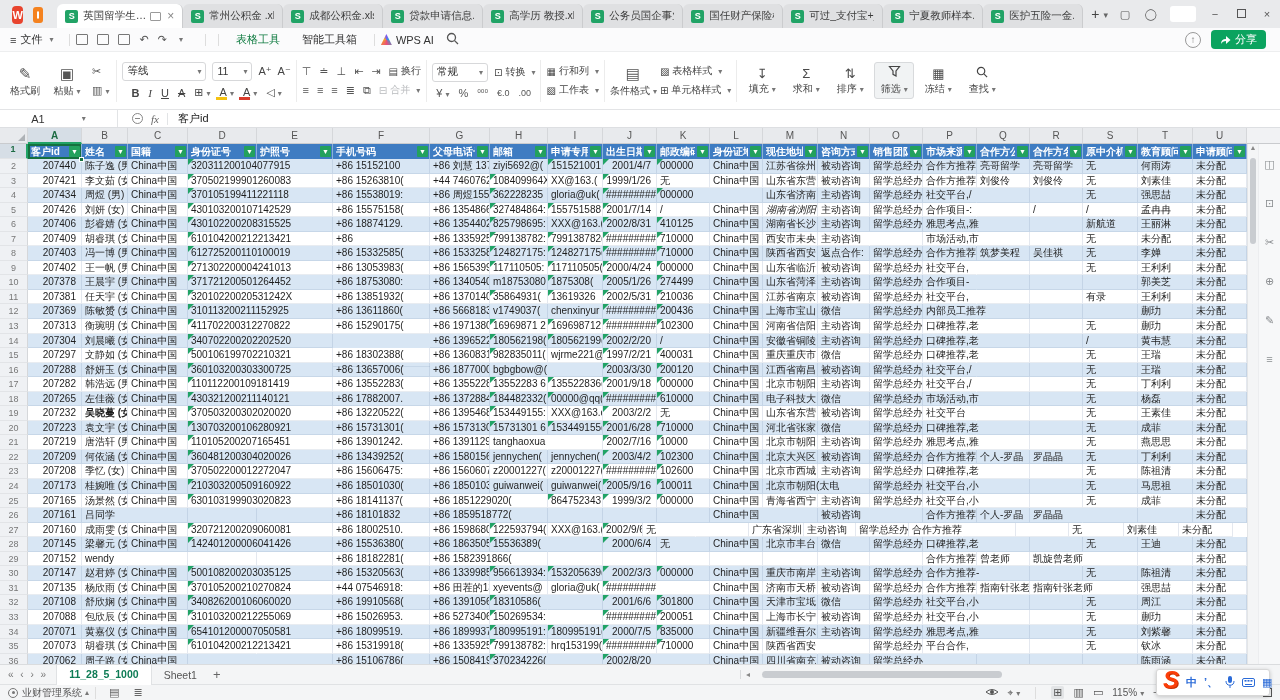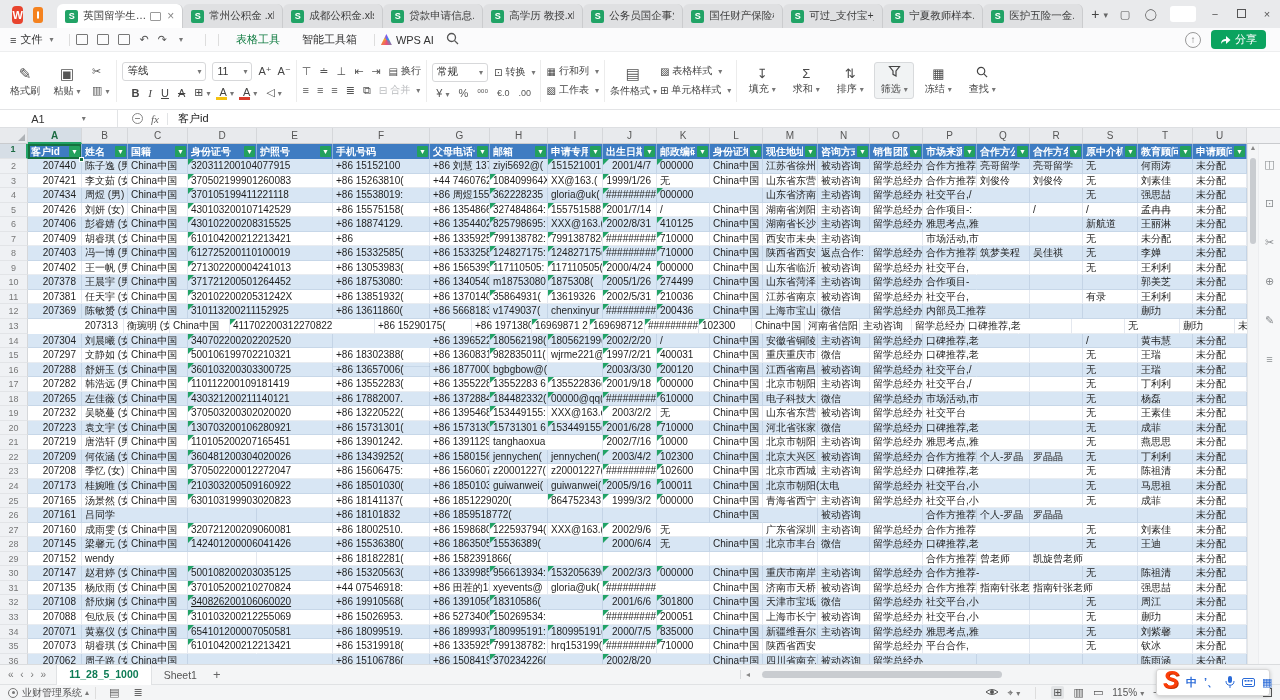--- a/index.html
+++ b/index.html
@@ -550,21 +550,21 @@
           <div class="cell" style="width: 60px;">China中国</div>
           <div class="cell tri ovf" style="width: 69px;">430103200107142529</div>
           <div class="cell" style="width: 76px;"></div>
           <div class="cell" style="width: 97px;">+86 15575158(</div>
           <div class="cell" style="width: 60px;">+86 1354866895:</div>
           <div class="cell tri" style="width: 58px;">327484864:</div>
           <div class="cell tri" style="width: 55px;">155751588</div>
           <div class="cell num tri" style="width: 54px;">2001/7/14</div>
           <div class="cell" style="width: 53px;">/</div>
           <div class="cell" style="width: 53px;">China中国</div>
-          <div class="cell" style="width: 55px;">湖南省浏阳</div>
+          <div class="cell" style="width: 55px; font-style: italic;">湖南省浏阳</div>
           <div class="cell" style="width: 52px;">主动咨询</div>
           <div class="cell" style="width: 53px;">留学总经办</div>
           <div class="cell ovf" style="width: 54px;">合作项目-:</div>
           <div class="cell" style="width: 53px;"></div>
           <div class="cell" style="width: 53px;">/</div>
           <div class="cell" style="width: 55px;">/</div>
           <div class="cell" style="width: 55px;">孟冉冉</div>
           <div class="cell" style="width: 54px;">未分配</div>
         </div>
         <div class="grow band">
@@ -730,21 +730,21 @@
           <div class="cell" style="width: 53px;">留学总经办</div>
           <div class="cell ovf" style="width: 54px;">内部员工推荐</div>
           <div class="cell" style="width: 53px;"></div>
           <div class="cell" style="width: 53px;"></div>
           <div class="cell" style="width: 55px;"></div>
           <div class="cell" style="width: 55px;">蒯玏</div>
           <div class="cell" style="width: 54px;">未分配</div>
         </div>
         <div class="grow">
           <div class="rowhdr">13</div>
-          <div class="cell num" style="width: 54px; margin-left: 42px;">207313</div>
+          <div class="cell num" style="width: 54px;">207313</div>
           <div class="cell" style="width: 46px;">衡琬明 (女</div>
           <div class="cell" style="width: 60px;">China中国</div>
           <div class="cell tri ovf" style="width: 69px;">411702200312270822</div>
           <div class="cell" style="width: 76px;"></div>
           <div class="cell" style="width: 97px;">+86 15290175(</div>
           <div class="cell" style="width: 60px;">+86 1971380890(</div>
           <div class="cell tri" style="width: 58px;">16969871 2</div>
           <div class="cell tri" style="width: 55px;">169698712</div>
           <div class="cell num tri" style="width: 54px;">#########</div>
           <div class="cell tri" style="width: 53px;">102300</div>
@@ -875,21 +875,21 @@
           <div class="cell ovf" style="width: 54px;">市场活动,市</div>
           <div class="cell" style="width: 53px;"></div>
           <div class="cell" style="width: 53px;"></div>
           <div class="cell" style="width: 55px;">无</div>
           <div class="cell" style="width: 55px;">杨磊</div>
           <div class="cell" style="width: 54px;">未分配</div>
         </div>
         <div class="grow">
           <div class="rowhdr">19</div>
           <div class="cell num" style="width: 54px;">207232</div>
-          <div class="cell" style="width: 46px;">吴晓蔓 (女</div>
+          <div class="cell" style="width: 46px; font-weight: bold;">吴晓蔓 (女</div>
           <div class="cell" style="width: 60px;">China中国</div>
           <div class="cell tri ovf" style="width: 69px;">370503200302020020</div>
           <div class="cell" style="width: 76px;"></div>
           <div class="cell" style="width: 97px;">+86 13220522(</div>
           <div class="cell" style="width: 60px;">+86 1395468251(</div>
           <div class="cell tri" style="width: 58px;">153449155:</div>
           <div class="cell" style="width: 55px;">XXX@163.c(</div>
           <div class="cell num tri" style="width: 54px;">2003/2/2</div>
           <div class="cell" style="width: 53px;">无</div>
           <div class="cell" style="width: 53px;">China中国</div>
@@ -1075,21 +1075,21 @@
           <div class="rowhdr">27</div>
           <div class="cell num" style="width: 54px;">207160</div>
           <div class="cell" style="width: 46px;">成雨雯 (女</div>
           <div class="cell" style="width: 60px;">China中国</div>
           <div class="cell tri ovf" style="width: 69px;">320721200209060081</div>
           <div class="cell" style="width: 76px;"></div>
           <div class="cell" style="width: 97px;">+86 18002510.</div>
           <div class="cell" style="width: 60px;">+86 1598680231:</div>
           <div class="cell tri" style="width: 58px;">122593794(</div>
           <div class="cell" style="width: 55px;">XXX@163.(</div>
-          <div class="cell num tri" style="width: 54px; text-align: right;">2002/9/6</div>
+          <div class="cell num tri" style="width: 40px; text-align: right;">2002/9/6</div>
           <div class="cell ovf" style="width: 53px;">无</div>
           <div class="cell" style="width: 53px;"></div>
           <div class="cell" style="width: 55px;">广东省深圳</div>
           <div class="cell" style="width: 52px;">主动咨询</div>
           <div class="cell" style="width: 53px;">留学总经办</div>
           <div class="cell ovf" style="width: 54px;">合作方推荐</div>
           <div class="cell" style="width: 53px;"></div>
           <div class="cell" style="width: 53px;"></div>
           <div class="cell" style="width: 55px;">无</div>
           <div class="cell" style="width: 55px;">刘素佳</div>
@@ -1189,21 +1189,21 @@
           <div class="cell ovf" style="width: 53px;">指南针张老师</div>
           <div class="cell" style="width: 55px;"></div>
           <div class="cell" style="width: 55px;">强思喆</div>
           <div class="cell" style="width: 54px;">未分配</div>
         </div>
         <div class="grow band">
           <div class="rowhdr">32</div>
           <div class="cell num" style="width: 54px;">207108</div>
           <div class="cell" style="width: 46px;">舒欣娴 (女</div>
           <div class="cell" style="width: 60px;">China中国</div>
-          <div class="cell tri ovf" style="width: 69px; text-decoration: underline;">340826200106060020</div>
+          <div class="cell tri ovf" style="width: 69px;">340826200106060020</div>
           <div class="cell" style="width: 76px;"></div>
           <div class="cell" style="width: 97px;">+86 19910568(</div>
           <div class="cell" style="width: 60px;">+86 1391056(</div>
           <div class="cell tri ovf" style="width: 58px;">18310586(</div>
           <div class="cell" style="width: 55px;"></div>
           <div class="cell num tri" style="width: 54px;">2001/6/6</div>
           <div class="cell tri" style="width: 53px;">301800</div>
           <div class="cell" style="width: 53px;">China中国</div>
           <div class="cell" style="width: 55px;">天津市宝坻</div>
           <div class="cell" style="width: 52px;">微信</div>

